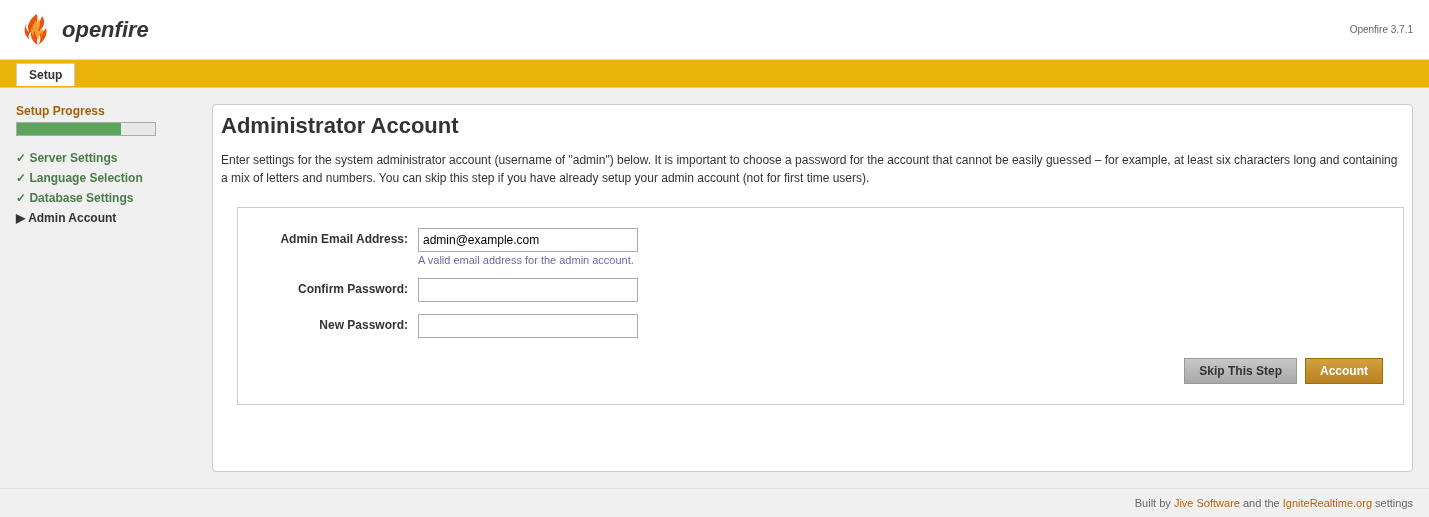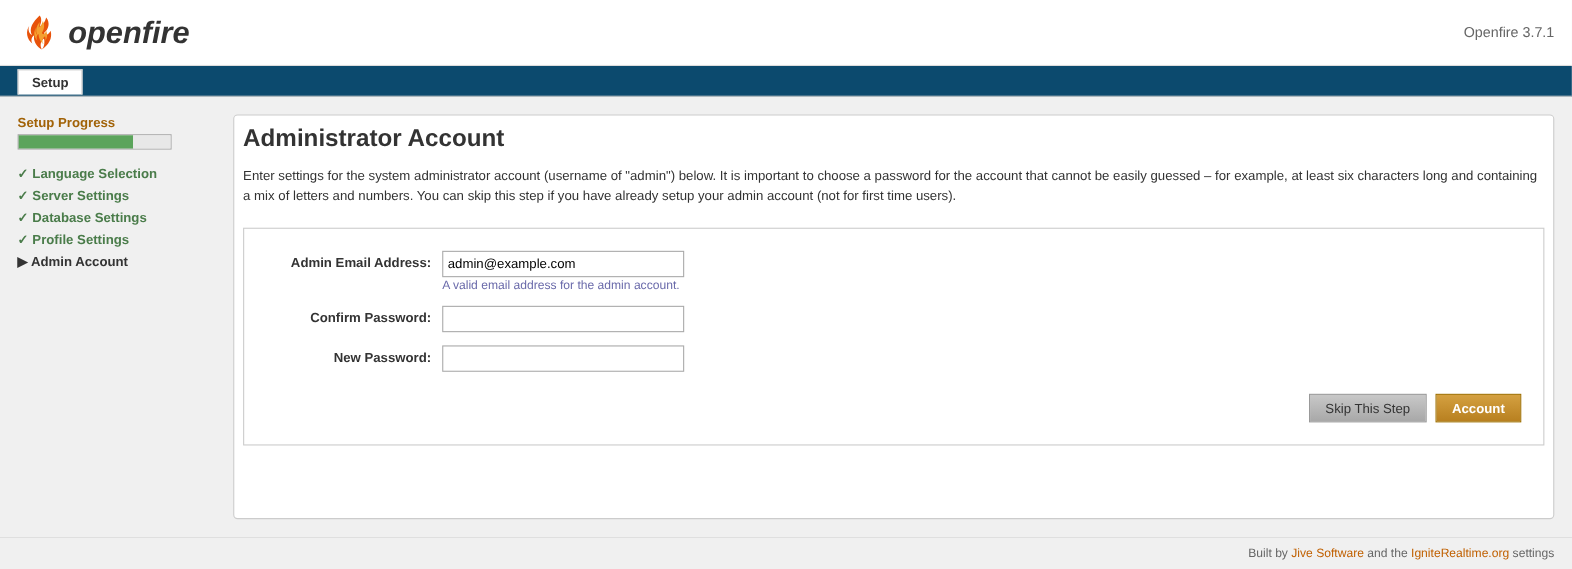--- a/index.html
+++ b/index.html
@@ -18,33 +18,33 @@
     #logo-area {
       display: flex;
       align-items: center;
     }
     #logo-flame {
       width: 40px;
       height: 40px;
       margin-right: 6px;
     }
     #logo-text {
-      font-size: 28px;
+      font-size: 22px;
       font-weight: bold;
       color: #333;
       font-style: italic;
     }
     #version-label {
-      font-size: 13px;
+      font-size: 10px;
       color: #666;
     }
 
     
     #navbar {
-      background: #0c4a6e;
+      background: #eab308;
       border-bottom: 1px solid #ccc;
       padding: 0 16px;
       height: 28px;
       display: flex;
       align-items: center;
     }
     #setup-tab {
       background: #fff;
       border: 1px solid #ccc;
       border-bottom: none;
@@ -139,20 +139,21 @@
       color: #333;
       line-height: 1.5;
       margin-bottom: 20px;
     }
 
     
     #form-box {
       border: 1px solid #ccc;
       padding: 20px;
       background: #fff;
+      margin-left: 16px;
     }
     .form-row {
       display: flex;
       align-items: flex-start;
       margin-bottom: 12px;
     }
     .form-label {
       width: 160px;
       text-align: right;
       padding-right: 10px;
@@ -185,21 +186,21 @@
       justify-content: flex-end;
       gap: 8px;
       margin-top: 20px;
     }
     .btn-skip {
       background: linear-gradient(to bottom, #c8c8c8, #a8a8a8);
       border: 1px solid #999;
       color: #333;
       padding: 5px 14px;
       font-size: 12px;
-      font-weight: normal;
+      font-weight: bold;
       cursor: pointer;
     }
     .btn-continue {
       background: linear-gradient(to bottom, #d4a040, #b88020);
       border: 1px solid #a07000;
       color: #fff;
       padding: 5px 14px;
       font-size: 12px;
       font-weight: bold;
       cursor: pointer;
@@ -249,30 +250,27 @@
   <div id="sidebar">
     <div id="progress-section">
       <div id="progress-label">Setup Progress</div>
       <div id="progress-bar-container">
         <div id="progress-bar-fill" style="width: 75%;"></div>
         <div id="progress-bar-empty" style="width: 25%;"></div>
       </div>
     </div>
     <ul id="sidebar-nav">
       <li class="completed">
+        <a href="#">Server Settings</a>
+      </li>
+      <li class="completed">
         <a href="#">Language Selection</a>
       </li>
       <li class="completed">
-        <a href="#">Server Settings</a>
-      </li>
-      <li class="completed">
         <a href="#">Database Settings</a>
-      </li>
-      <li class="completed">
-        <a href="#">Profile Settings</a>
       </li>
       <li class="active">
         <span>Admin Account</span>
       </li>
     </ul>
   </div>
 
   <div id="content-area">
     <h1 id="page-title">Administrator Account</h1>
     <p id="description-text">Enter settings for the system administrator account (username of "admin") below. It is important to choose a password for the account that cannot be easily guessed – for example, at least six characters long and containing a mix of letters and numbers. You can skip this step if you have already setup your admin account (not for first time users).</p>

